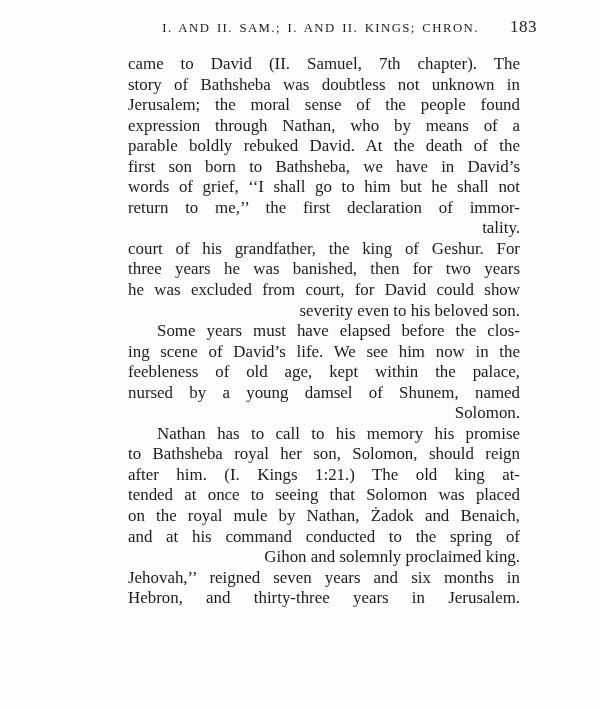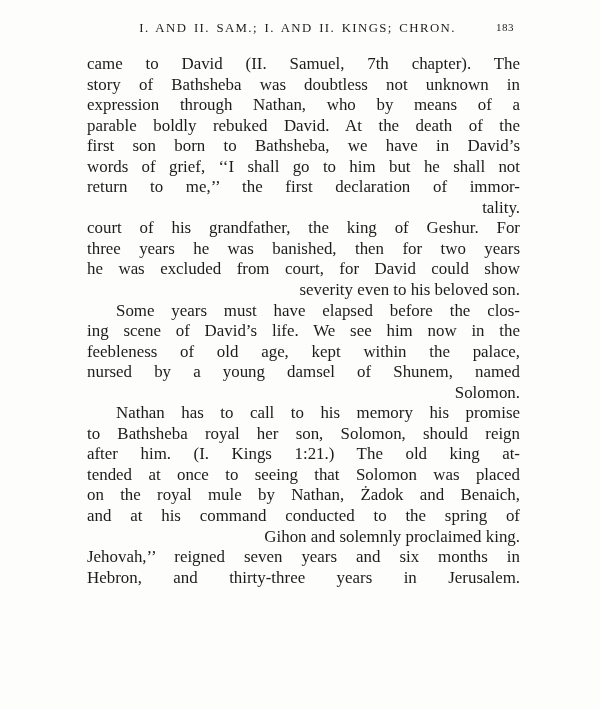--- a/index.html
+++ b/index.html
@@ -12,39 +12,39 @@
     width: 600px;
     height: 709px;
     background: #fdfdfc;
     color: #1c1c1c;
     font-family: "Liberation Serif", "DejaVu Serif", serif;
     overflow: hidden;
   }
   
   .running-head {
     position: absolute;
-    left: 81px;
+    left: 104px;
     top: 18px;
     width: 433px;
     height: 20px;
     text-align: center;
   }
   .head-title {
     display: inline-block;
     font-size: 12.8px;
     letter-spacing: 1.4px;
     word-spacing: 2px;
     line-height: 20px;
     white-space: nowrap;
   }
   .page-number {
     position: absolute;
     right: 0;
     top: -1px;
-    font-size: 11px;
+    font-size: 17px;
     letter-spacing: 0.5px;
     line-height: 20px;
   }
   
   .text-block {
     position: absolute;
     left: 87px;
     top: 54px;
     width: 433px;
   }
@@ -53,39 +53,41 @@
     font-size: 16.9px;
     line-height: 20.55px;
     text-align: right;
     white-space: nowrap;
   }
   .line.stretch {
     white-space: normal;
     text-align: justify;
     text-align-last: justify;
     text-justify: inter-word;
+    margin-left: 41px;
   }
   .line.indent {
     text-indent: 29px;
   }
 </style>
 </head>
 <body>
 
 <div class="scan-page">
 
   <header class="running-head">
     <span class="head-title">I. AND II. SAM.; I. AND II. KINGS; CHRON.</span>
     <span class="page-number">183</span>
   </header>
 
   <main class="text-block">
       <div class="paragraph">
         <div class="line stretch">came to David (II. Samuel, 7th chapter). The</div>
         <div class="line stretch">story of Bathsheba was doubtless not unknown in</div>
+        <div class="line stretch">Jerusalem; the moral sense of the people found</div>
         <div class="line stretch">expression through Nathan, who by means of a</div>
         <div class="line stretch">parable boldly rebuked David. At the death of the</div>
         <div class="line stretch">first son born to Bathsheba, we have in David’s</div>
         <div class="line stretch">words of grief, ‘‘I shall go to him but he shall not</div>
         <div class="line stretch">return to me,’’ the first declaration of immor-</div>
         <div class="line">tality.</div>
       </div>
       <div class="paragraph">
         <div class="line stretch">court of his grandfather, the king of Geshur. For</div>
         <div class="line stretch">three years he was banished, then for two years</div>

